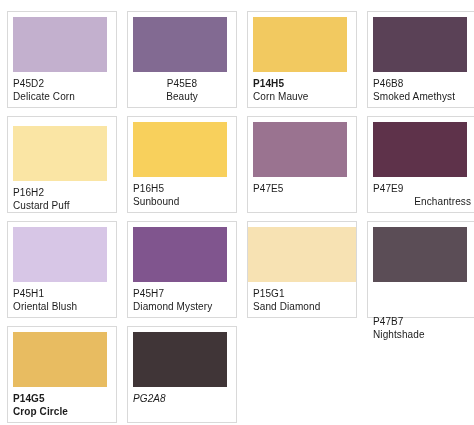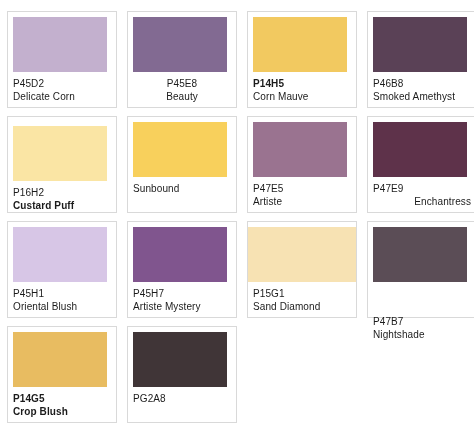--- a/index.html
+++ b/index.html
@@ -99,78 +99,78 @@
       <div class="swatch-chip" style="background: rgb(90, 65, 86);"></div>
       <div class="swatch-meta">
         <div class="swatch-code" style="color: rgb(27, 27, 27);">P46B8</div>
         <div class="swatch-name" style="color: rgb(27, 27, 27);">Smoked Amethyst</div>
       </div>
     </div>
     <div class="swatch-card" style="border-color: rgb(217, 217, 217); justify-content: flex-end;">
       <div class="swatch-chip" style="background: rgb(250, 229, 164);"></div>
       <div class="swatch-meta">
         <div class="swatch-code" style="color: rgb(27, 27, 27);">P16H2</div>
-        <div class="swatch-name" style="color: rgb(27, 27, 27); font-weight: bold;">Custard Puff</div>
+        <div class="swatch-name" style="color: rgb(27, 27, 27);">Custard Puff</div>
       </div>
     </div>
     <div class="swatch-card" style="border-color: rgb(217, 217, 217);">
       <div class="swatch-chip" style="background: rgb(248, 208, 92);"></div>
       <div class="swatch-meta">
+        <div class="swatch-code" style="color: rgb(27, 27, 27);">P16H5</div>
         <div class="swatch-name" style="color: rgb(27, 27, 27);">Sunbound</div>
       </div>
     </div>
     <div class="swatch-card" style="border-color: rgb(217, 217, 217);">
       <div class="swatch-chip" style="background: rgb(154, 115, 144);"></div>
       <div class="swatch-meta">
         <div class="swatch-code" style="color: rgb(27, 27, 27);">P47E5</div>
-        <div class="swatch-name" style="color: rgb(27, 27, 27);">Artiste</div>
       </div>
     </div>
     <div class="swatch-card" style="border-color: rgb(217, 217, 217);">
       <div class="swatch-chip" style="background: rgb(94, 50, 74);"></div>
       <div class="swatch-meta">
         <div class="swatch-code" style="color: rgb(27, 27, 27);">P47E9</div>
         <div class="swatch-name" style="color: rgb(27, 27, 27); text-align: right;">Enchantress</div>
       </div>
     </div>
     <div class="swatch-card" style="border-color: rgb(217, 217, 217);">
       <div class="swatch-chip" style="background: rgb(215, 198, 230);"></div>
       <div class="swatch-meta">
         <div class="swatch-code" style="color: rgb(27, 27, 27);">P45H1</div>
         <div class="swatch-name" style="color: rgb(27, 27, 27);">Oriental Blush</div>
       </div>
     </div>
     <div class="swatch-card" style="border-color: rgb(217, 217, 217);">
       <div class="swatch-chip" style="background: rgb(128, 85, 142);"></div>
       <div class="swatch-meta">
         <div class="swatch-code" style="color: rgb(27, 27, 27);">P45H7</div>
-        <div class="swatch-name" style="color: rgb(27, 27, 27);">Artiste Mystery</div>
+        <div class="swatch-name" style="color: rgb(27, 27, 27);">Diamond Mystery</div>
       </div>
     </div>
     <div class="swatch-card wide-chip" style="border-color: rgb(217, 217, 217);">
       <div class="swatch-chip" style="background: rgb(247, 226, 179);"></div>
       <div class="swatch-meta">
         <div class="swatch-code" style="color: rgb(27, 27, 27);">P15G1</div>
         <div class="swatch-name" style="color: rgb(27, 27, 27);">Sand Diamond</div>
       </div>
     </div>
     <div class="swatch-card" style="border-color: rgb(217, 217, 217); gap: 28px;">
       <div class="swatch-chip" style="background: rgb(91, 77, 86);"></div>
       <div class="swatch-meta">
         <div class="swatch-code" style="color: rgb(27, 27, 27);">P47B7</div>
         <div class="swatch-name" style="color: rgb(27, 27, 27);">Nightshade</div>
       </div>
     </div>
     <div class="swatch-card" style="border-color: rgb(217, 217, 217); font-weight: bold;">
       <div class="swatch-chip" style="background: rgb(232, 188, 97);"></div>
       <div class="swatch-meta">
         <div class="swatch-code" style="color: rgb(27, 27, 27);">P14G5</div>
-        <div class="swatch-name" style="color: rgb(27, 27, 27);">Crop Blush</div>
+        <div class="swatch-name" style="color: rgb(27, 27, 27);">Crop Circle</div>
       </div>
     </div>
-    <div class="swatch-card" style="border-color: rgb(217, 217, 217);">
+    <div class="swatch-card" style="border-color: rgb(217, 217, 217); font-style: italic;">
       <div class="swatch-chip" style="background: rgb(64, 53, 55);"></div>
       <div class="swatch-meta">
         <div class="swatch-code" style="color: rgb(27, 27, 27);">PG2A8</div>
       </div>
     </div>
     <div class="swatch-card empty"></div>
   </div>
 
 </body></html>

